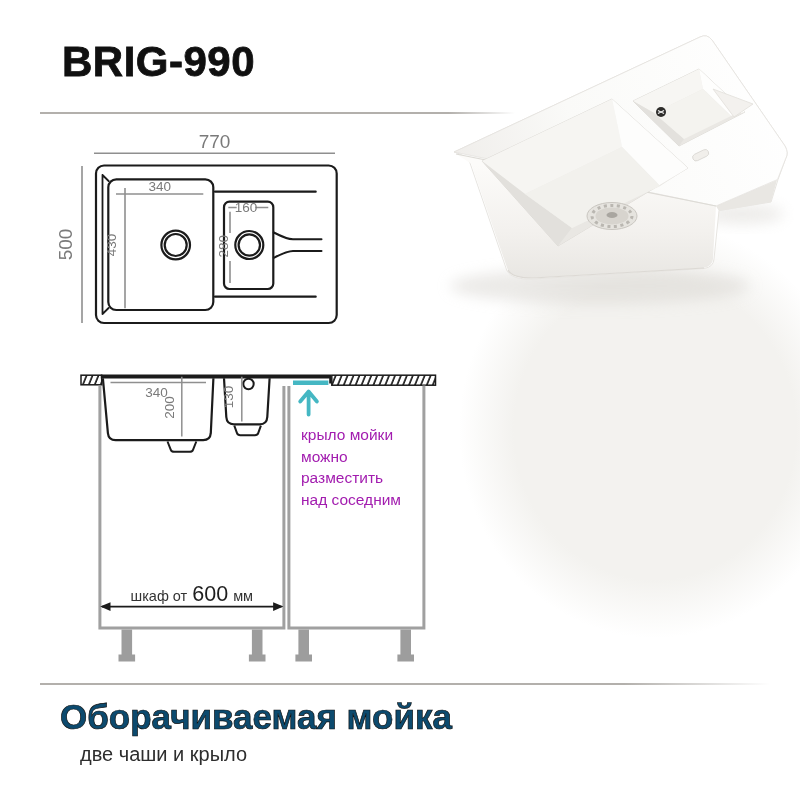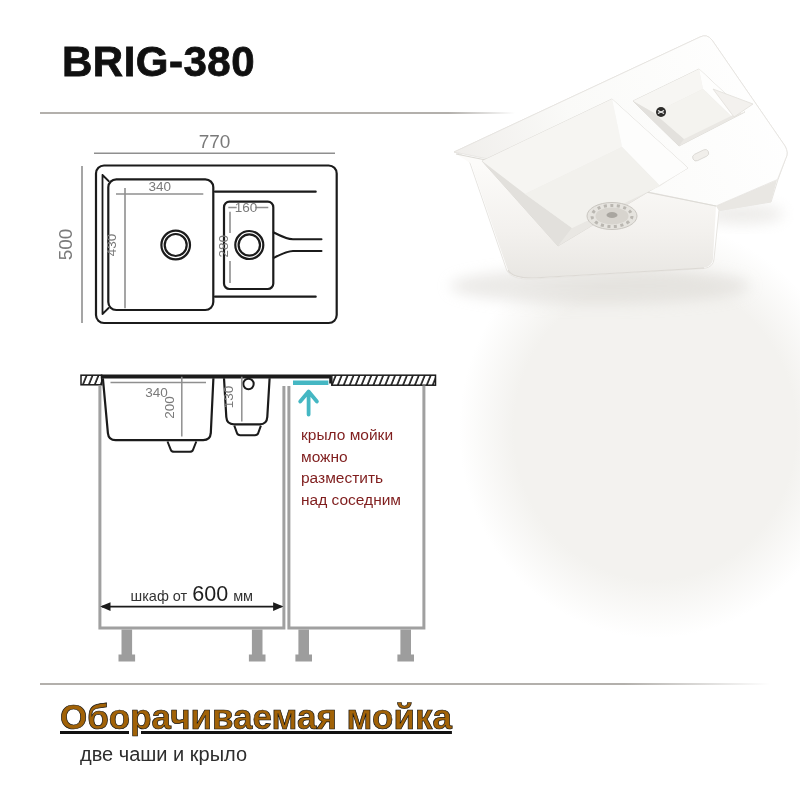--- a/index.html
+++ b/index.html
@@ -7,36 +7,36 @@
         font-family:"Liberation Sans",sans-serif;}
   .abs{position:absolute;}
   .title{position:absolute;left:62px;top:38px;font-size:42px;font-weight:bold;
          color:#101010;-webkit-text-stroke:0.8px #101010;letter-spacing:0.5px;}
   .divider{position:absolute;height:2px;}
   .divider-top{left:40px;top:112px;width:475px;
       background:linear-gradient(to right,#b3b0ac 86%,rgba(179,176,172,0));}
   .divider-bottom{left:40px;top:683px;width:730px;
       background:linear-gradient(to right,#b3b0ac 80%,rgba(179,176,172,0));}
   .note{position:absolute;left:301px;top:424px;width:160px;font-size:15.5px;
-        line-height:21.5px;color:#7f1d1d;}
+        line-height:21.5px;color:#a21caf;}
   .note span{display:block;}
   .f-title{position:absolute;left:60px;top:697px;font-size:35px;font-weight:bold;
-           color:#a16207;text-decoration:underline;-webkit-text-stroke:0.7px #121212;}
+           color:#0c4a6e;-webkit-text-stroke:0.7px #121212;}
   .f-sub{position:absolute;left:60px;top:743px;font-size:20px;color:#2e2e2e;margin-left:20px;}
   svg{display:block;}
   svg text{font-family:"Liberation Sans",sans-serif;}
   .dim{fill:#7a7a7a;font-size:13.5px;}
   .dim-big{fill:#7a7a7a;font-size:19px;}
 </style>
 </head>
 <body>
 
 <div class="page">
 
-  <div class="title">BRIG-380</div>
+  <div class="title">BRIG-990</div>
 
   <div class="divider divider-top"></div>
 
   <svg class="abs" style="left:55px;top:122px;" width="310" height="215" viewBox="55 122 310 215">
 
     <g fill="none" stroke="#1b1b1b" stroke-width="2.2" stroke-linecap="round" stroke-linejoin="round">
       <rect x="96" y="165.5" width="240.7" height="157.5" rx="8"></rect>
       <path d="M102.5,175 L102.5,314 M102.5,175 L108.6,181 M102.5,314 L108.6,308" stroke-width="1.8"></path>
       <rect x="108.3" y="179.3" width="105" height="130.7" rx="8"></rect>
       <rect x="224" y="201.7" width="49.3" height="87.3" rx="5.5"></rect>

